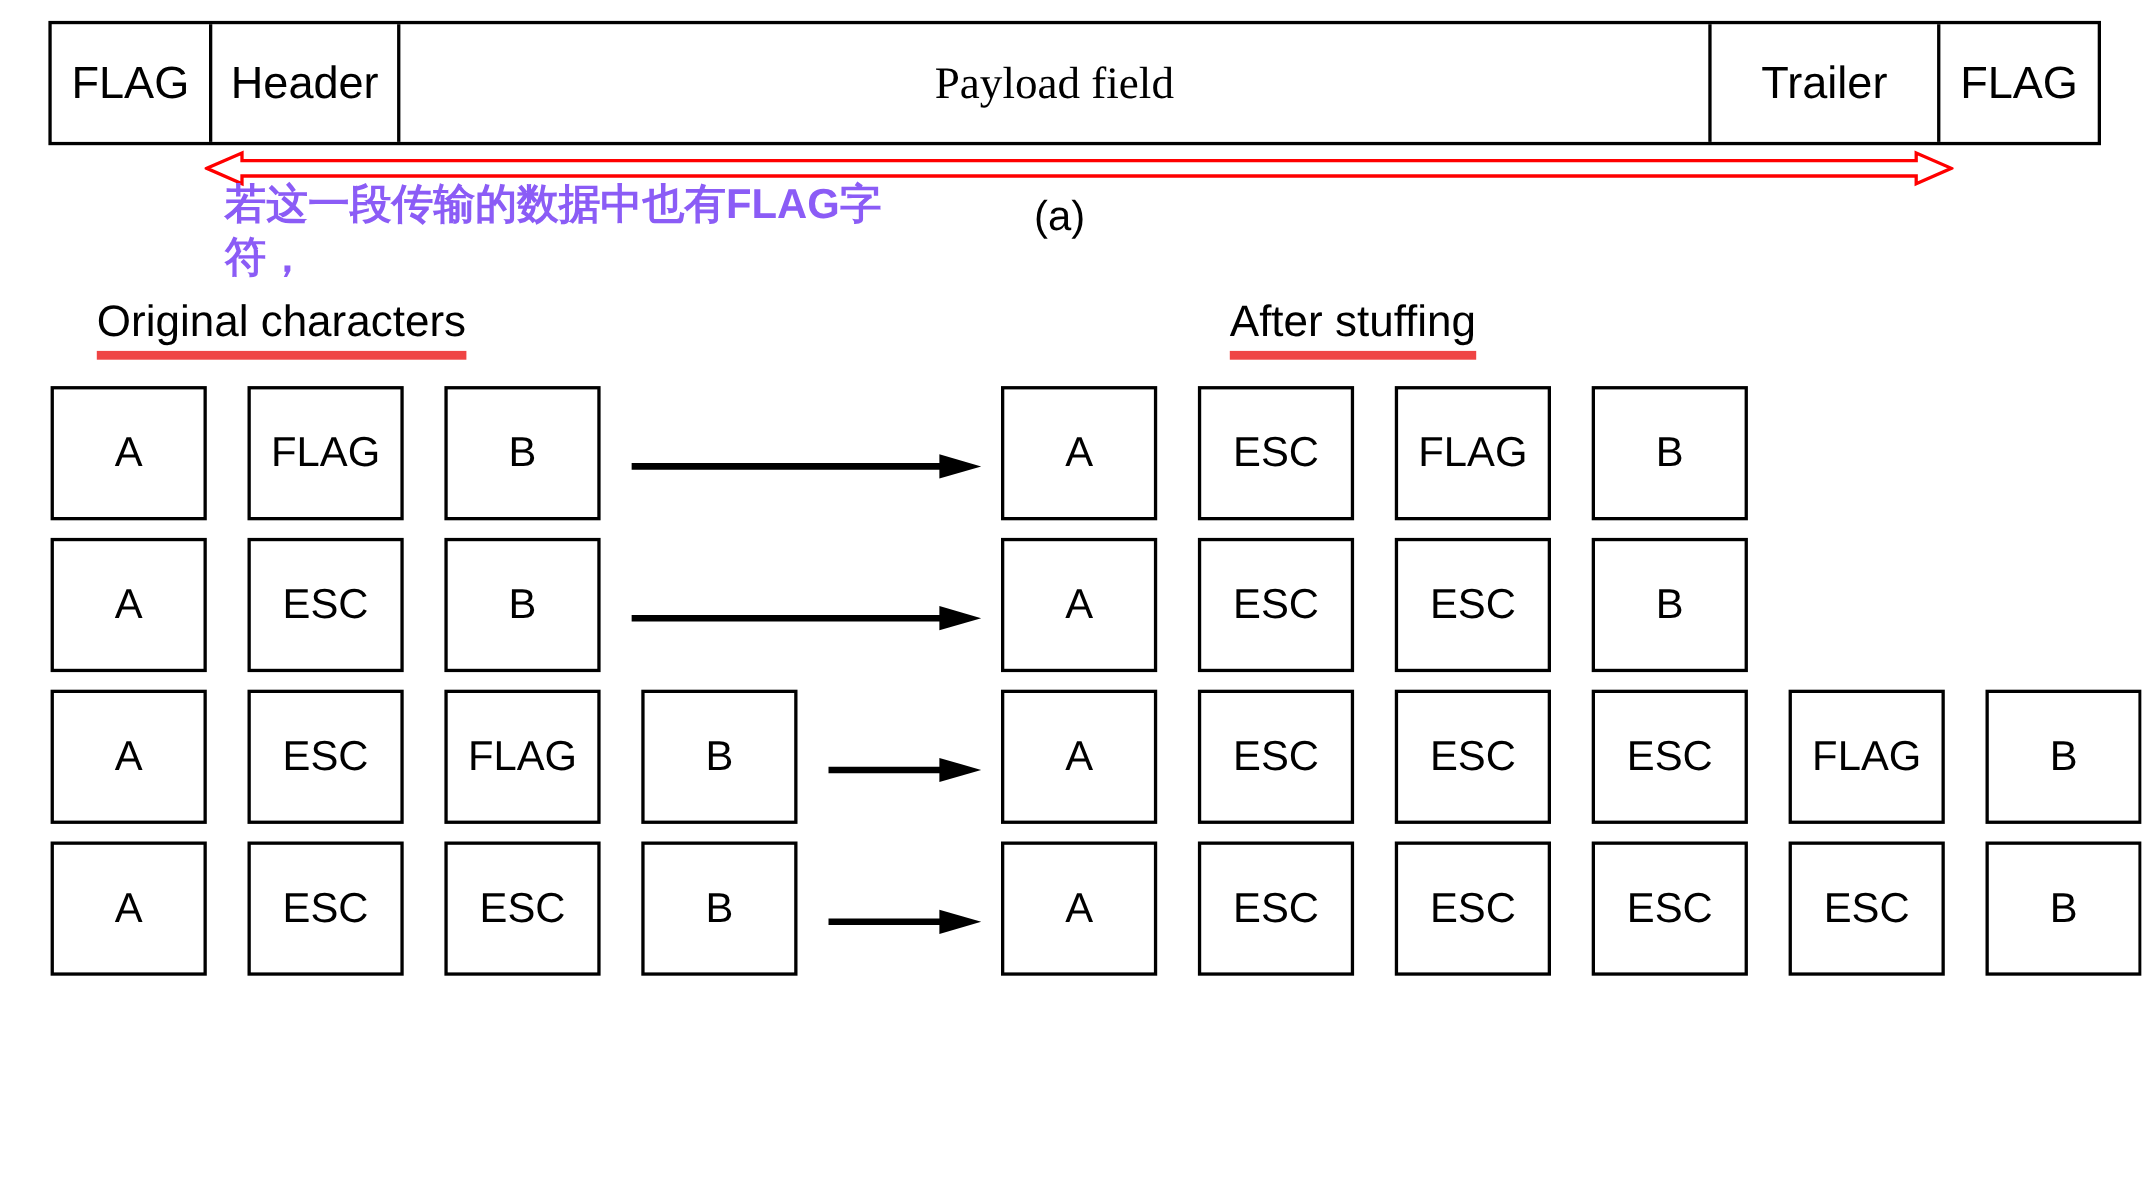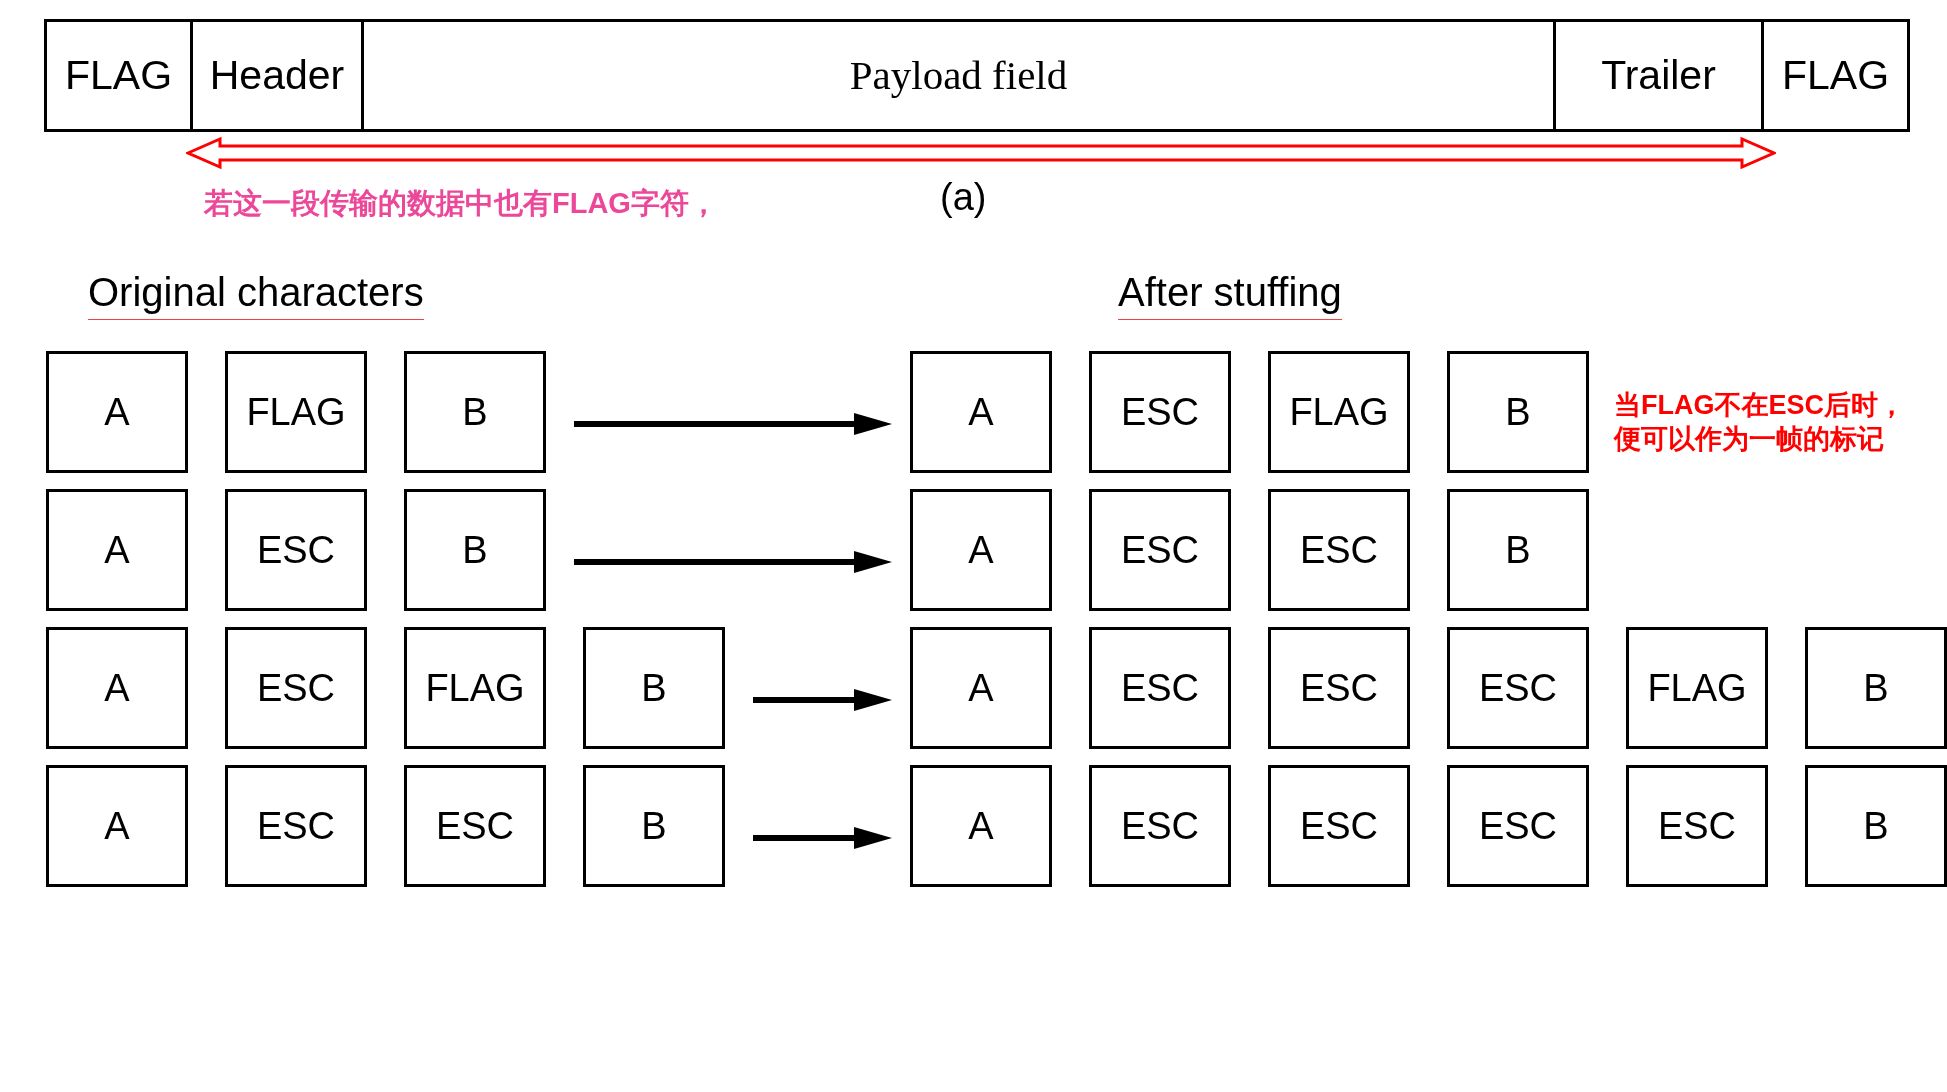--- a/index.html
+++ b/index.html
@@ -63,38 +63,38 @@
     left: 940px;
     top: 178px;
     font-size: 38px;
     line-height: 1;
   }
 
   
   #note-left {
     position: absolute;
     left: 204px;
-    top: 185px;
+    top: 163px;
     width: 640px;
-    color: #ec4899;
+    color: #8b5cf6;
     font-family: "Liberation Serif", serif;
     font-weight: bold;
-    font-size: 29px;
+    font-size: 38px;
     line-height: 1.26;
   }
   #note-left .en { font-family: "Liberation Sans", sans-serif; }
 
   
   .col-heading {
     position: absolute;
     font-size: 40px;
     line-height: 1;
     white-space: nowrap;
     padding-bottom: 7px;
-    border-bottom: 1px solid #ef4444;
+    border-bottom: 8px solid #ef4444;
   }
   #heading-original { left: 88px;  top: 272px; }
   #heading-stuffed  { left: 1118px; top: 272px; text-align: right; }
 
   
   .row { position: absolute; height: 122px; }
   .row-left  { left: 46px; }
   .row-right { left: 910px; }
   .cbox {
     position: absolute;
@@ -161,24 +161,20 @@
 
   <div id="caption-a">(a)</div>
 
   <div id="note-left">
     <div><span>若这一段传输的数据中也有</span><span class="en">FLAG</span><span>字符，</span></div>
   </div>
 
   <div class="col-heading" id="heading-original">Original characters</div>
   <div class="col-heading" id="heading-stuffed">After stuffing</div>
 
-  <div id="note-right">
-    <div><span>当</span><span class="en">FLAG</span><span>不在</span><span class="en">ESC</span><span>后时，</span></div>
-    <div>便可以作为一帧的标记</div>
-  </div>
 
   <div id="rows-host">
       <div class="row row-left" style="top: 351px;">
         <div class="cbox" style="left: 0px;">
           <span>A</span>
         </div>
         <div class="cbox" style="left: 179px;">
           <span>FLAG</span>
         </div>
         <div class="cbox" style="left: 358px;">

